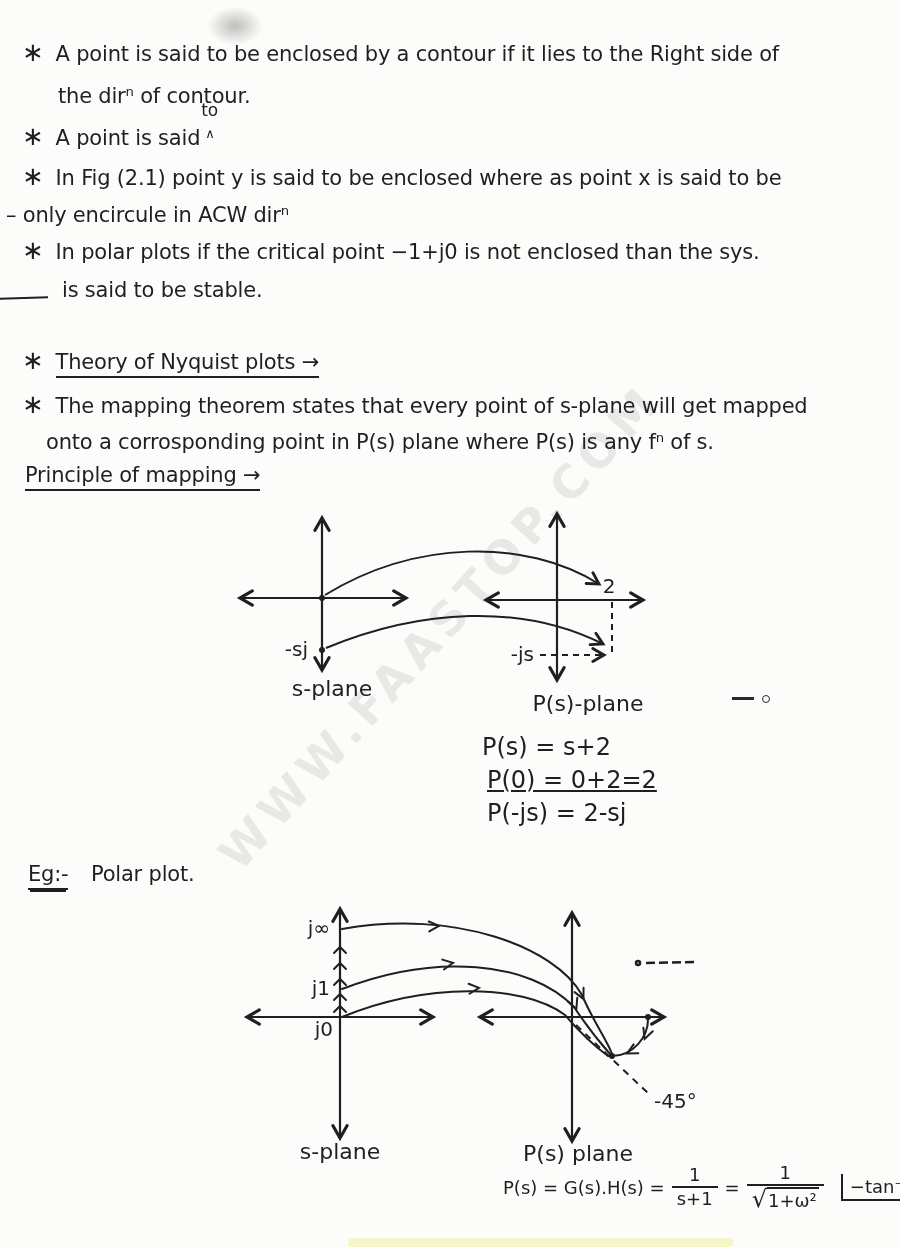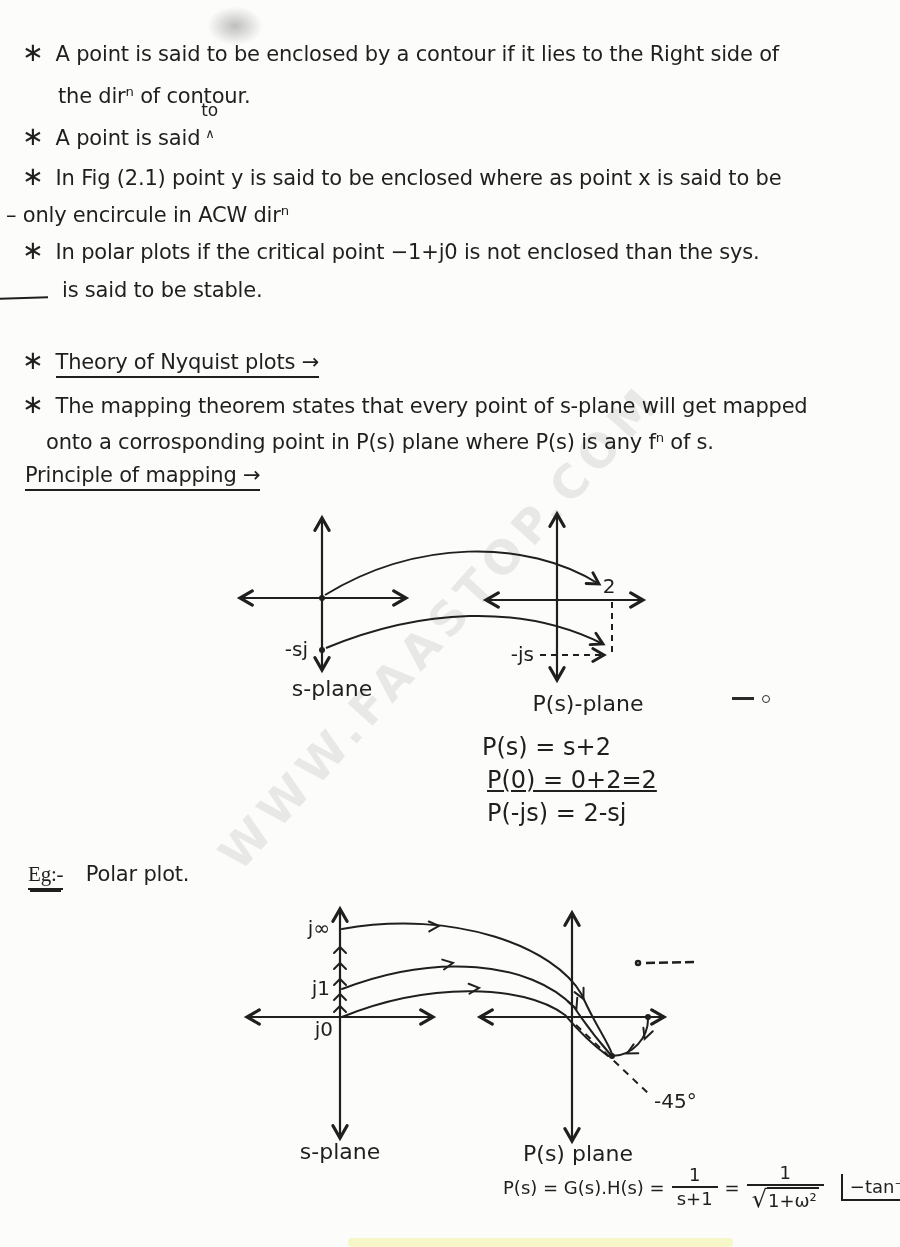--- a/index.html
+++ b/index.html
@@ -6,21 +6,21 @@
   .page{
     position:relative;width:900px;height:1247px;margin:0 auto;
     background:#fcfcfa;overflow:hidden;
     font-family:"DejaVu Sans",sans-serif;color:#1f1f1f;
   }
   .abs{position:absolute;}
   .hw{font-size:21px;letter-spacing:-0.2px;white-space:nowrap;}
   .mark{font-size:26px;line-height:18px;margin-right:12px;vertical-align:-3px;}
   .row{display:flex;align-items:baseline;}
   .underline{border-bottom:2px solid #1f1f1f;padding-bottom:2px;}
-  .dblline{border-bottom:2px solid #1f1f1f;box-shadow:0 4px 0 -2px #1f1f1f;padding-bottom:2px;font-family:Liberation Serif, serif;}
+  .dblline{border-bottom:2px solid #1f1f1f;box-shadow:0 4px 0 -2px #1f1f1f;padding-bottom:2px;}
   
   .ins{position:relative;display:inline-block;width:22px;height:1em;}
   .ins-word{position:absolute;left:1px;top:-24px;font-size:17px;text-align:right;}
   .ins-caret{position:absolute;left:5px;top:2px;font-size:13px;}
   
   .margin-dash{width:48px;height:0;border-top:2.5px solid #1f1f1f;transform:rotate(-1.5deg);}
   
   .watermark{
     left:120px;top:600px;width:640px;text-align:center;
     transform:rotate(-48deg);font-size:46px;font-weight:bold;letter-spacing:7px;

